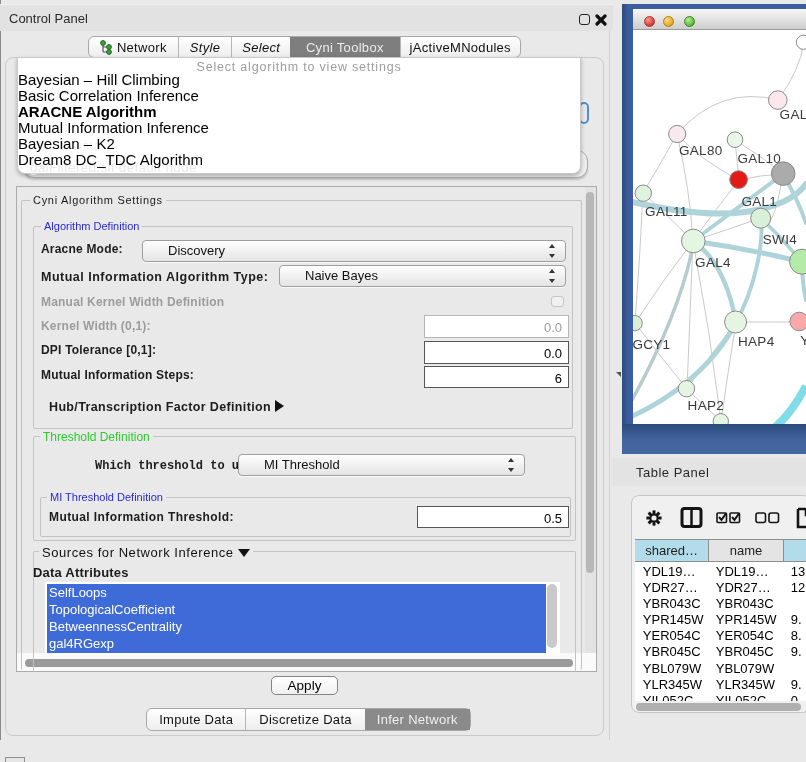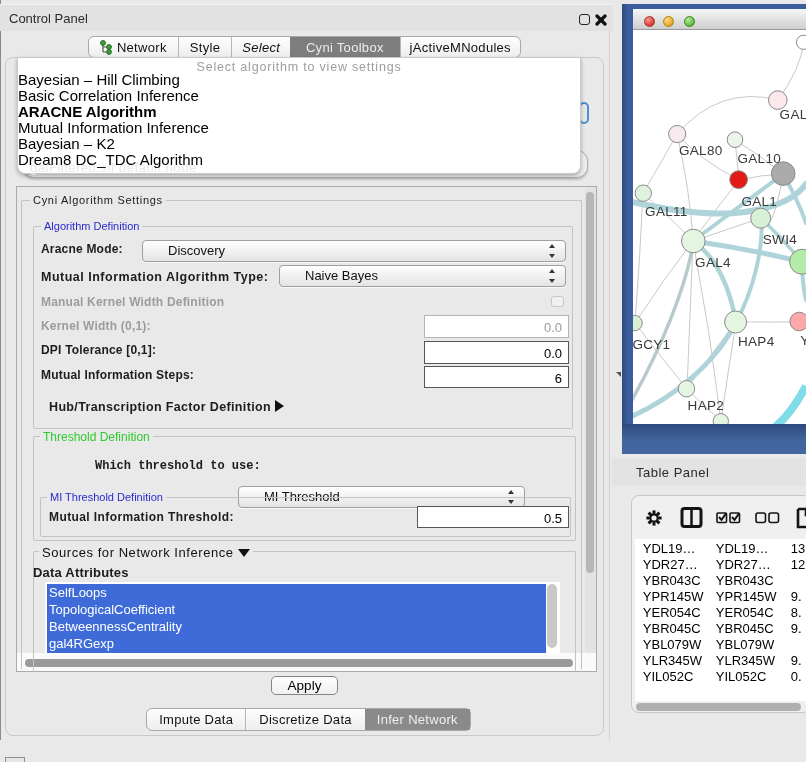--- a/index.html
+++ b/index.html
@@ -40,21 +40,21 @@
   </svg>
 
 <div class="abs" style="left:88px;top:36px;width:433px;height:22px;border:1px solid #a8a8a8;border-radius:6px;background:linear-gradient(#fefefe,#eeeeee);display:flex;font-size:13px;color:#111;letter-spacing:.3px;">
   <div style="width:90px;display:flex;align-items:center;justify-content:center;border-right:1px solid #b5b5b5;">
     <svg width="13" height="15" viewBox="0 0 13 15" style="margin-right:4px;">
       <path d="M3 4 L3 12 M3 7 L8 7 M3 12 L8 12" stroke="#555" stroke-width="1.2" fill="none"></path>
       <circle cx="3" cy="3" r="2.4" fill="#3f9c3f" stroke="#1c6b1c"></circle>
       <circle cx="9" cy="7" r="2.4" fill="#3f9c3f" stroke="#1c6b1c"></circle>
       <circle cx="9" cy="12" r="2.4" fill="#3f9c3f" stroke="#1c6b1c"></circle>
     </svg>Network</div>
-  <div style="width:54px;display:flex;align-items:center;justify-content:center;border-right:1px solid #b5b5b5;">Style</div>
+  <div style="width:54px;display:flex;align-items:center;justify-content:center;border-right:1px solid #b5b5b5;font-style:italic;">Style</div>
   <div style="width:58px;display:flex;align-items:center;justify-content:center;font-style:italic;">Select</div>
   <div style="width:110px;display:flex;align-items:center;justify-content:center;background:#7e7e7e;color:#ececec;">Cyni Toolbox</div>
   <div style="width:121px;display:flex;align-items:center;justify-content:center;border-left:1px solid #b5b5b5;">jActiveMNodules</div>
 </div>
 
 <div class="abs" style="left:5px;top:57px;width:599px;height:679px;border:1px solid #c9c9c9;border-radius:8px;background:#e9e9e9;"></div>
 
 <div class="abs" style="left:16px;top:186px;width:581px;height:486px;border:1px solid #ababab;background:#e9e9e9;"></div>
 
 <div class="abs" style="left:585px;top:187px;width:11px;height:484px;background:#e3e3e3;"></div>
@@ -89,21 +89,21 @@
 <div class="abs blab" style="left:41px;top:368px;">Mutual Information Steps:</div>
 <div class="tfield" style="left:424px;top:366px;width:145px;height:22px;">6</div>
 
 <div class="abs blab" style="left:49px;top:400px;font-size:12.5px;letter-spacing:.35px;">Hub/Transcription Factor Definition</div>
 <div class="abs" style="left:275px;top:400px;width:0;height:0;border-top:6px solid transparent;border-bottom:6px solid transparent;border-left:9px solid #111;"></div>
 
 <div class="gbox" style="left:33px;top:436px;width:543px;height:105px;">
   <div class="gtitle" style="left:6px;color:#2ecb2e;font-size:12px;">Threshold Definition</div>
 </div>
 <div class="abs blab" style="left:95px;top:459px;letter-spacing:0;font-family:Liberation Mono, monospace;">Which threshold to use:</div>
-<div class="combo" style="left:238px;top:454px;width:287px;margin-top:32px;">MI Threshold<span class="arr"></span></div>
+<div class="combo" style="left:238px;top:454px;width:287px;">MI Threshold<span class="arr"></span></div>
 
 <div class="gbox" style="left:40px;top:497px;width:531px;height:40px;">
   <div class="gtitle" style="left:6px;color:#2a2ad0;">MI Threshold Definition</div>
 </div>
 <div class="abs blab" style="left:49px;top:510px;letter-spacing:.4px;">Mutual Information Threshold:</div>
 <div class="tfield" style="left:417px;top:506px;width:152px;height:22px;">0.5</div>
 
 <div class="gbox" style="left:33px;top:551px;width:543px;height:121px;border-bottom:none;">
   <div class="gtitle" style="left:5px;color:#111;font-size:13px;letter-spacing:.55px;">Sources for Network Inference&nbsp;&nbsp;&nbsp;&nbsp;</div>
 </div>
@@ -251,20 +251,25 @@
     <rect x="90" y="9" width="9.5" height="9.5" rx="1"></rect>
     <path d="M79 13 l2.5 2.8 L86 9.5" stroke-width="2"></path>
     <path d="M92 13 l2.5 2.8 L99 9.5" stroke-width="2"></path>
     <rect x="116" y="9" width="9.5" height="9.5" rx="2"></rect>
     <rect x="129" y="9" width="9.5" height="9.5" rx="2"></rect>
   </g>
   <path d="M158 5 h8 v6 h6 M158 5 v18 h14 v-12 l-6,-6" fill="none" stroke="#141414" stroke-width="2.6"></path>
 </svg>
 
 <div class="abs" style="left:634.8px;top:538.5px;width:171.2px;height:162px;overflow:hidden;background:#fff;font-size:13px;">
+  <div style="display:flex;height:23.5px;border-top:1px solid #8e8e8e;border-bottom:1px solid #8e8e8e;line-height:22px;text-align:center;color:#222;">
+    <div style="width:74.5px;background:#b3dcea;border-right:1px solid #8e8e8e;">shared…</div>
+    <div style="width:74.5px;background:#e4e4e4;border-right:1px solid #8e8e8e;">name</div>
+    <div style="flex:1;background:#b3dcea;"></div>
+  </div>
   <div style="line-height:16.1px;color:#000;padding-top:2px;">
     <div style="display:flex;">
         <div style="width:75px;padding-left:8px;">YDL19…</div>
         <div style="width:75px;padding-left:6px;">YDL19…</div>
         <div style="padding-left:6px;">13</div>
       </div>
     <div style="display:flex;">
         <div style="width:75px;padding-left:8px;">YDR27…</div>
         <div style="width:75px;padding-left:6px;">YDR27…</div>
         <div style="padding-left:6px;">12</div>

